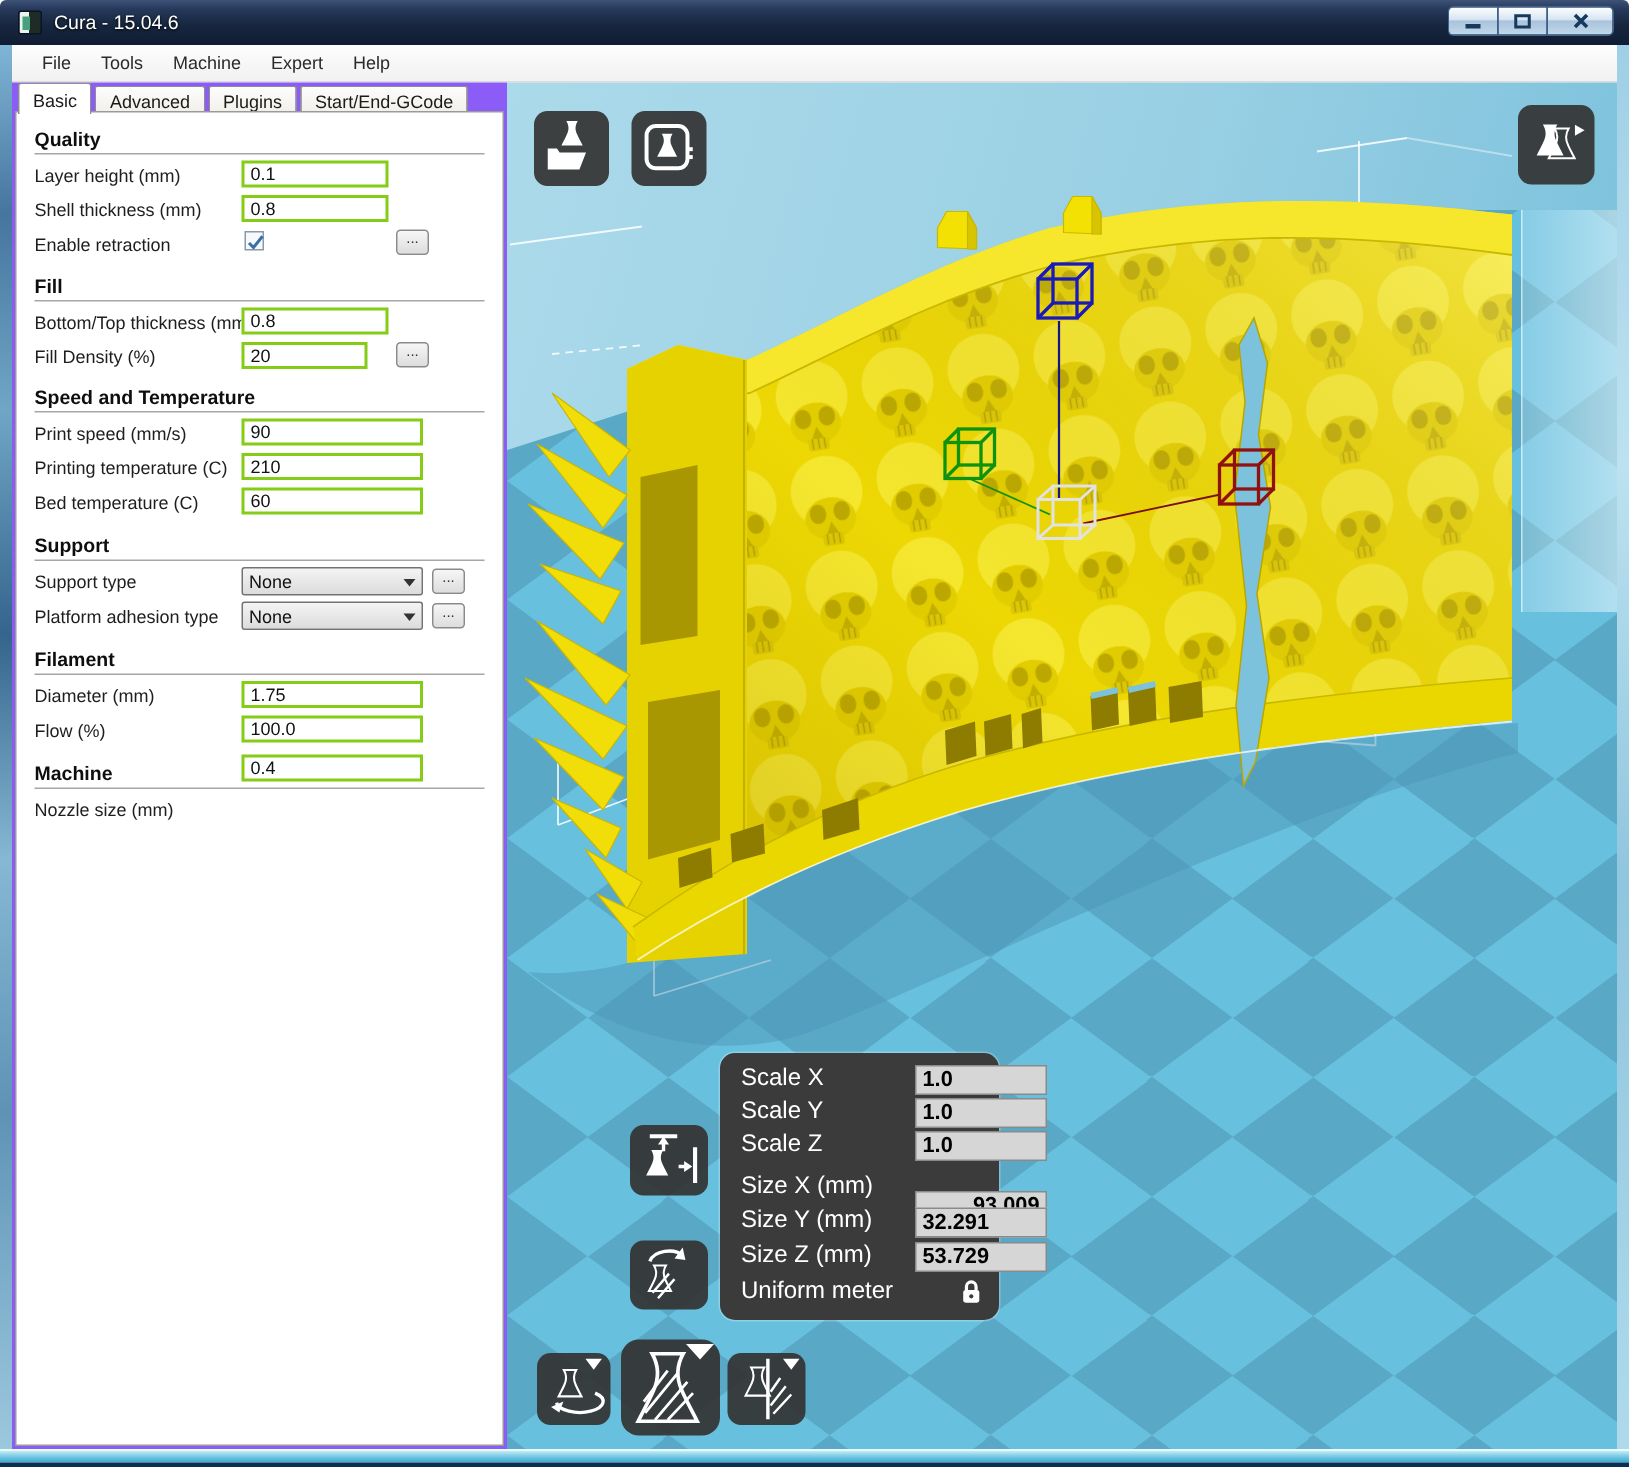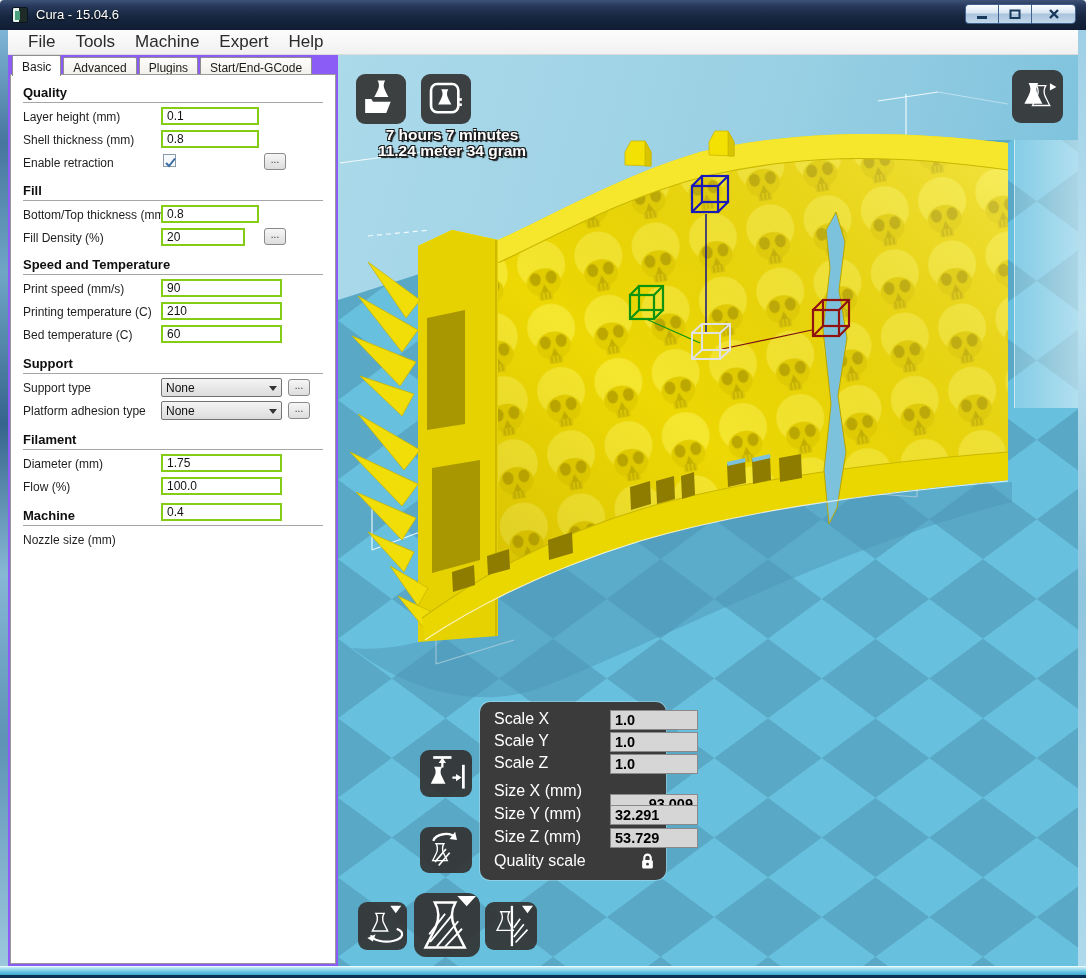--- a/index.html
+++ b/index.html
@@ -29,21 +29,21 @@
   .border-left{left:0;}
   .border-right{right:0;background:linear-gradient(180deg,#9FCFE6 0%,#BCE2F0 30%,#8FC5DE 60%,#AFDAEC 100%);}
   .border-bottom{position:absolute;left:0;top:966px;width:1086px;height:12px;
     background:linear-gradient(180deg,#CBEFF8 0%,#8ED4E9 35%,#55B9DA 75%,#3FA8CC 100%);
     border-top:1px solid #EAFBFF;border-bottom:3px solid #0B2F52;}
 
   
   .menubar{position:absolute;left:8px;top:30px;width:1070px;height:25px;
     background:linear-gradient(180deg,#FDFDFD,#F1F1F1);border-bottom:1px solid #DCDCDC;
     display:flex;align-items:center;padding-left:10px;}
-  .menuitem{font-size:17px;color:#2A2A2A;padding:3px 10px;}
+  .menuitem{font-size:12px;color:#2A2A2A;padding:3px 10px;}
 
   
   .leftcol{position:absolute;left:8px;top:55px;width:330px;height:911px;background:#8b5cf6;}
   .tabstrip{position:absolute;left:4px;top:0px;height:20px;display:flex;}
   .tab{font-size:12px;color:#1A1A1A;background:linear-gradient(180deg,#FDFDFC,#EBE9E1);
     border:1px solid #8E8E8E;border-bottom:none;border-radius:2px 2px 0 0;
     padding:3px 9px 2px 9px;margin-right:2px;position:relative;top:2px;height:26px;}
   .tab.active{background:#FFFFFF;top:0px;height:21px;padding-top:4px;z-index:3;}
   .tab-pane{position:absolute;left:2px;top:19px;width:326px;height:890px;background:#FFFFFF;
     border:1px solid #9A9A9A;z-index:2;}
@@ -340,24 +340,20 @@
       </svg>
     </button>
     <button class="vbtn" style="left:674px;top:15px;width:51px;height:53px">
       <svg width="46" height="46" viewBox="0 0 50 50">
         <use href="#tower" width="40" height="40" transform="translate(5,6) scale(0.75)" fill="#FFF"></use>
         <use href="#tower" width="40" height="40" transform="translate(14,9) scale(0.72)" fill="none" stroke="#FFF" stroke-width="2"></use>
         <path d="M38,10 L45,14 L38,18 Z" fill="#FFF"></path>
       </svg>
     </button>
 
-    <div class="vinfo">
-      <div>7 hours 7 minutes</div>
-      <div>11.24 meter 34 gram</div>
-    </div>
 
     <button class="vbtn" style="left:82px;top:695px;width:52px;height:47px">
       <svg width="48" height="43" viewBox="0 0 52 47">
         <path d="M12,6 H32" stroke="#FFF" stroke-width="3"></path>
         <path d="M22,17 V10" stroke="#FFF" stroke-width="2.5"></path>
           <path d="M22,6 L18,12 H26 Z" fill="#FFF"></path>
         <use href="#tower" width="40" height="40" transform="translate(5,13) scale(0.62)" fill="#FFF"></use>
         <path d="M45,14 V40" stroke="#FFF" stroke-width="3"></path>
         <path d="M33,28 H39" stroke="#FFF" stroke-width="2.5"></path>
           <path d="M43,28 L37,24 V32 Z" fill="#FFF"></path>
@@ -378,21 +374,21 @@
       <div class="sp-label" style="top:30px">Scale Y</div>
       <input class="sp-field" style="top: 30px;" value="1.0">
       <div class="sp-label" style="top:52px">Scale Z</div>
       <input class="sp-field" style="top: 52px;" value="1.0">
       <div class="sp-label" style="top:80px">Size X (mm)</div>
       <input class="sp-field" style="top: 92px; text-align: right;" value="93.009">
       <div class="sp-label" style="top:103px">Size Y (mm)</div>
       <input class="sp-field" style="top: 103px;" value="32.291">
       <div class="sp-label" style="top:126px">Size Z (mm)</div>
       <input class="sp-field" style="top: 126px;" value="53.729">
-      <div class="sp-label" style="top:150px">Quality scale</div>
+      <div class="sp-label" style="top:150px">Uniform meter</div>
       <svg style="position:absolute;left:160px;top:150px" width="15" height="18" viewBox="0 0 14 16">
         <rect x="2" y="7" width="10" height="8" rx="1.5" fill="#FFF"></rect>
         <path d="M4,7 V5 a3,3 0 0 1 6,0 V7" fill="none" stroke="#FFF" stroke-width="2"></path>
         <circle cx="7" cy="11" r="1.3" fill="#3B3B3B"></circle>
       </svg>
     </div>
 
     <button class="vbtn" style="left:20px;top:847px;width:49px;height:48px">
       <svg width="45" height="44" viewBox="0 0 49 48">
         <path d="M33,2 L45,2 L39,10 Z" fill="#FFF"></path>

